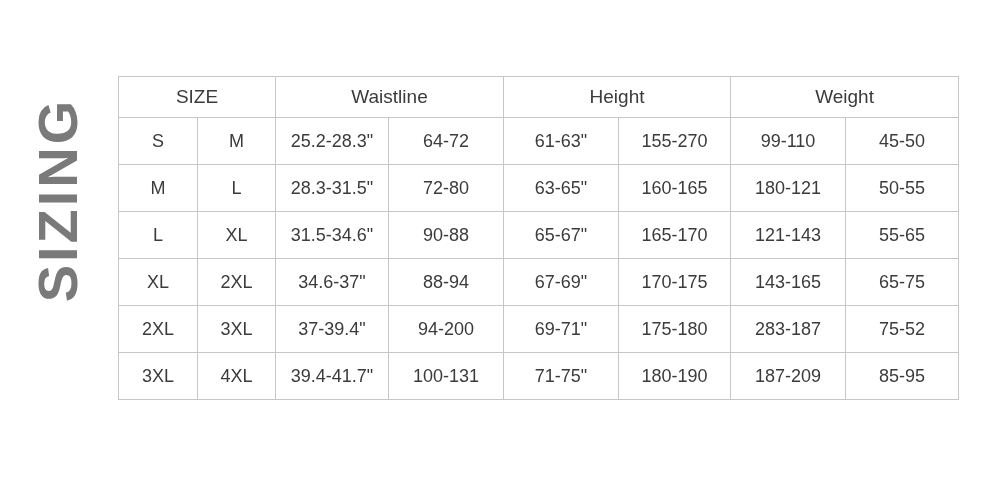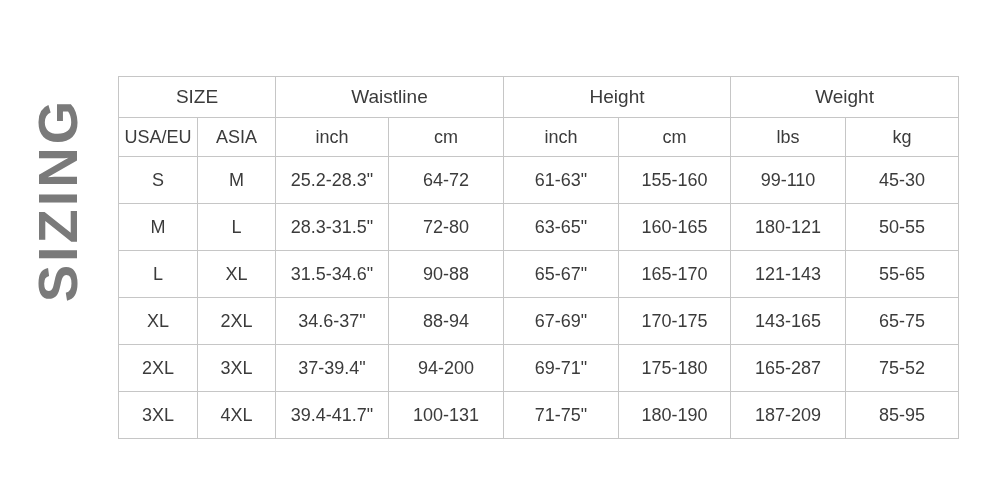--- a/index.html
+++ b/index.html
@@ -77,41 +77,31 @@
       <col style="width:115px">
       <col style="width:113px">
     </colgroup>
     <thead>
       <tr class="group-header-row">
         <th colspan="2">SIZE</th>
         <th colspan="2">Waistline</th>
         <th colspan="2">Height</th>
         <th colspan="2">Weight</th>
       </tr>
-      <tr class="sub-header-row">
-        <th>USA/EU</th>
-        <th>ASIA</th>
-        <th>inch</th>
-        <th>cm</th>
-        <th>inch</th>
-        <th>cm</th>
-        <th>lbs</th>
-        <th>kg</th>
-      </tr>
     </thead>
     <tbody>
         <tr>
           <td>S</td>
           <td>M</td>
           <td>25.2-28.3"</td>
           <td>64-72</td>
           <td>61-63"</td>
-          <td>155-160</td>
+          <td>155-270</td>
           <td>99-110</td>
-          <td>45-30</td>
+          <td>45-50</td>
         </tr>
         <tr>
           <td>M</td>
           <td>L</td>
           <td>28.3-31.5"</td>
           <td>72-80</td>
           <td>63-65"</td>
           <td>160-165</td>
           <td>180-121</td>
           <td>50-55</td>
@@ -136,21 +126,21 @@
           <td>143-165</td>
           <td>65-75</td>
         </tr>
         <tr>
           <td>2XL</td>
           <td>3XL</td>
           <td>37-39.4"</td>
           <td>94-200</td>
           <td>69-71"</td>
           <td>175-180</td>
-          <td>165-287</td>
+          <td>283-187</td>
           <td>75-52</td>
         </tr>
         <tr>
           <td>3XL</td>
           <td>4XL</td>
           <td>39.4-41.7"</td>
           <td>100-131</td>
           <td>71-75"</td>
           <td>180-190</td>
           <td>187-209</td>

